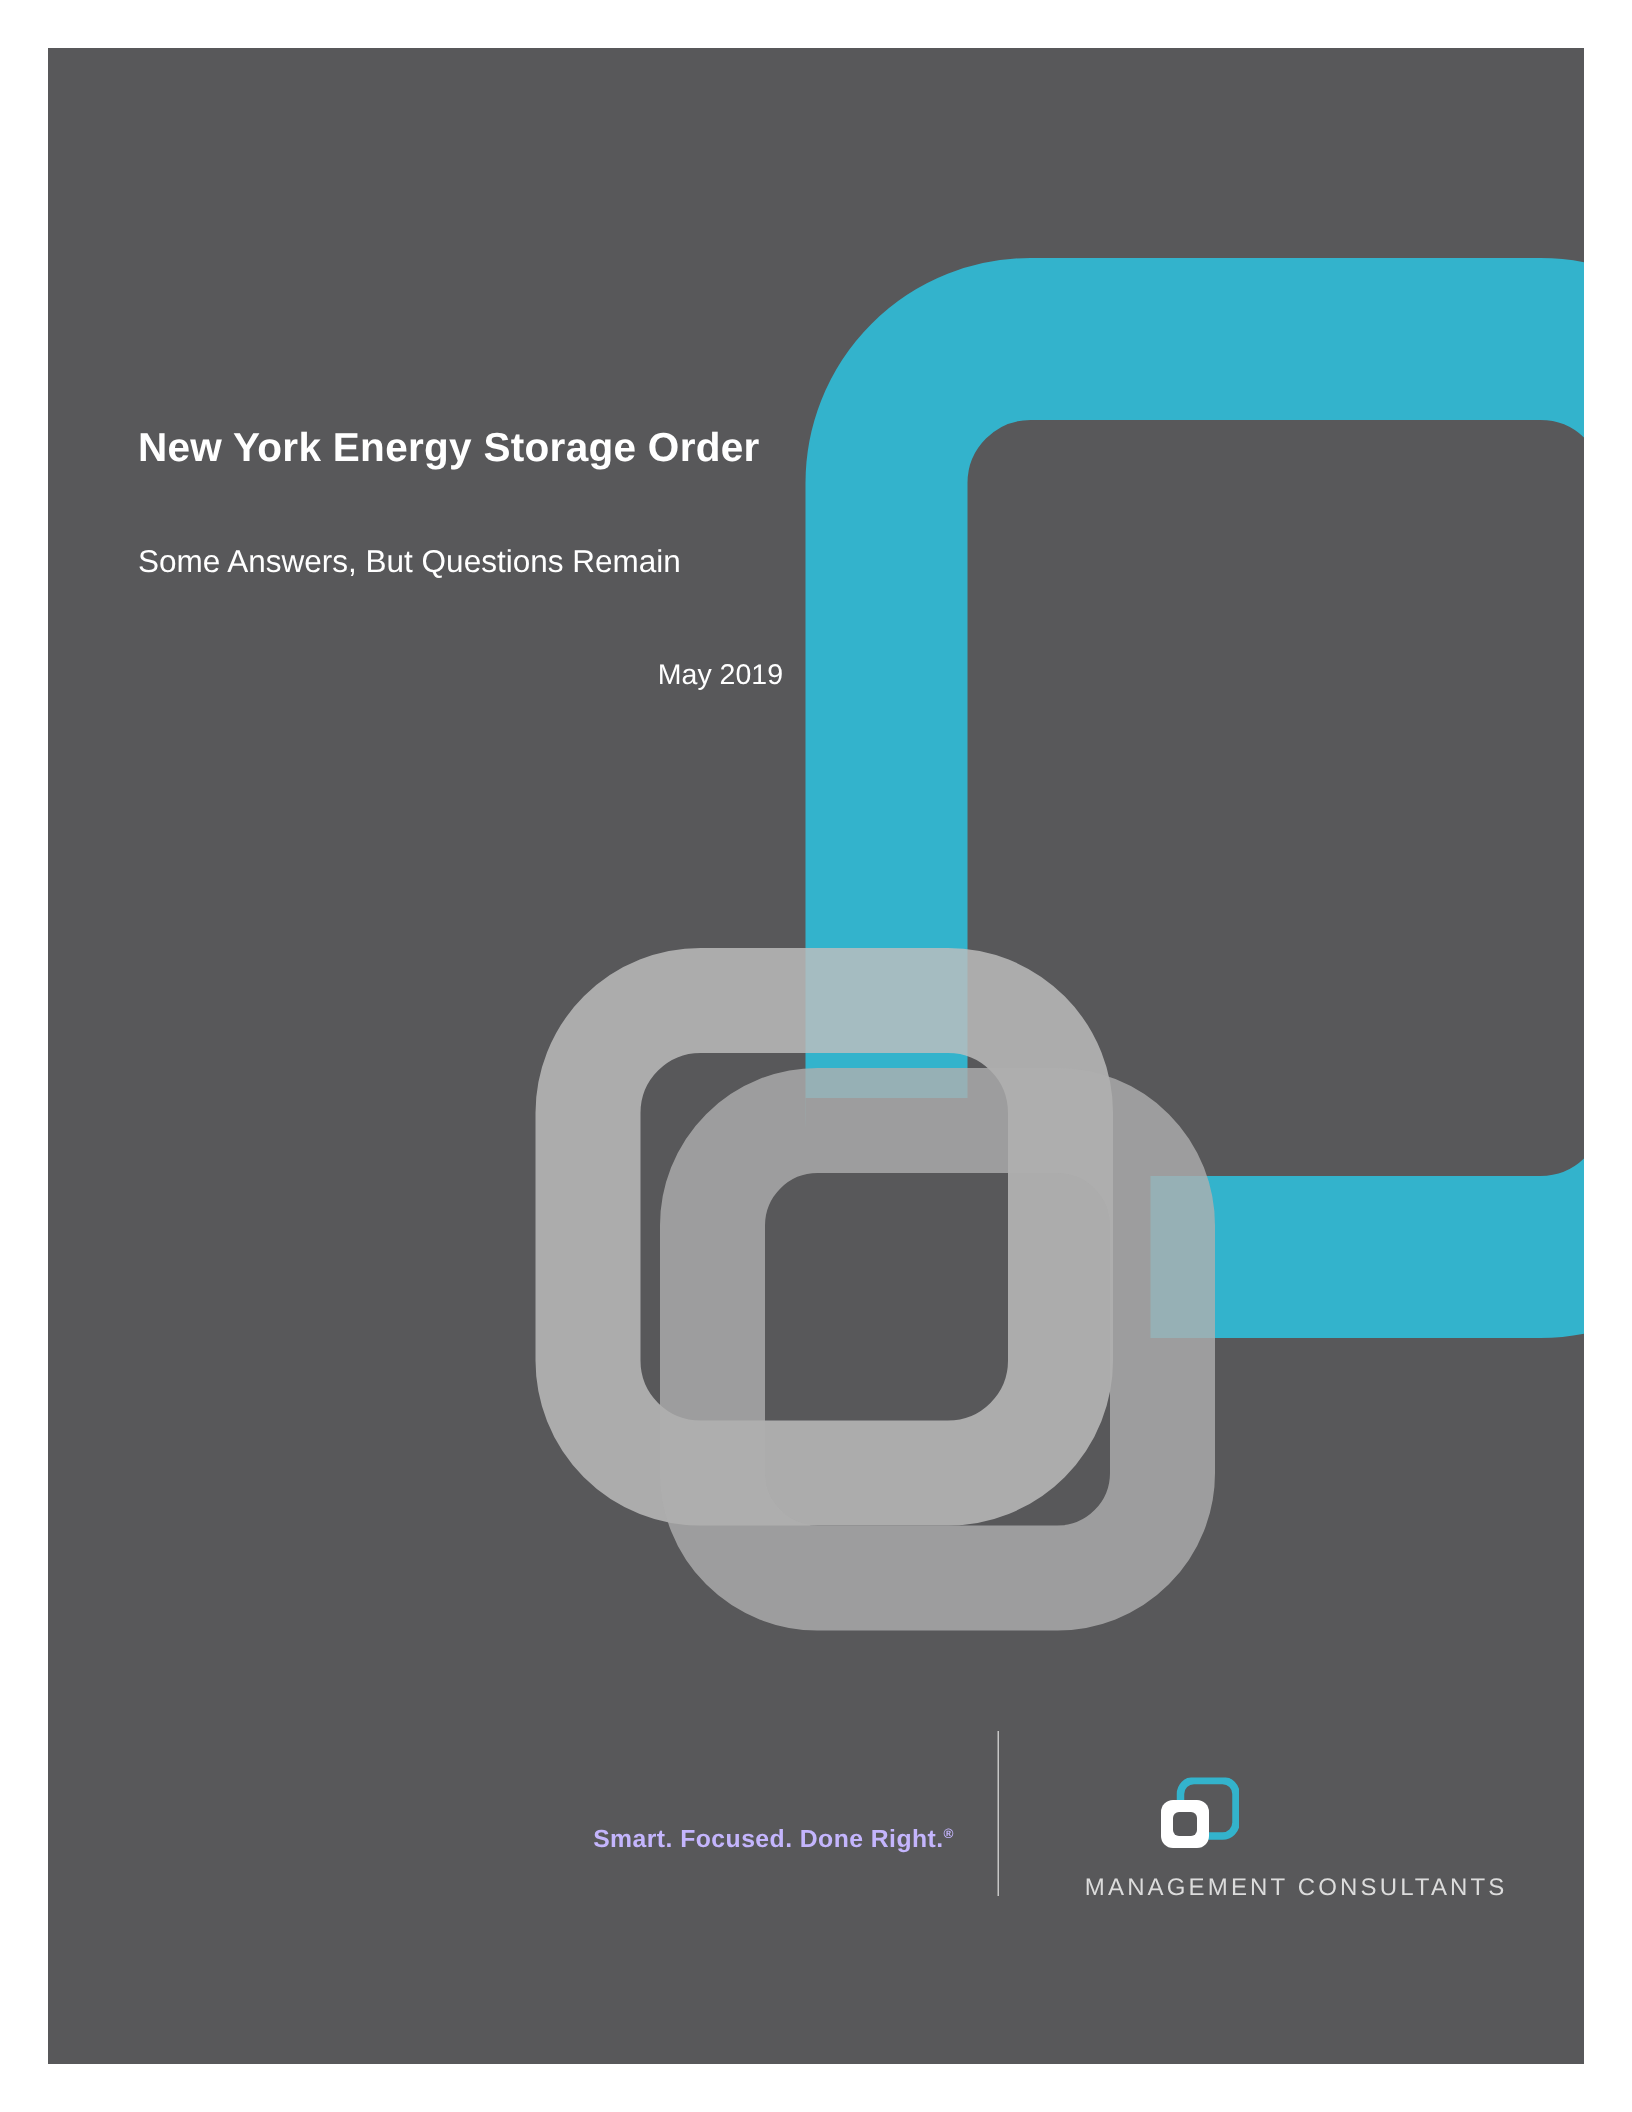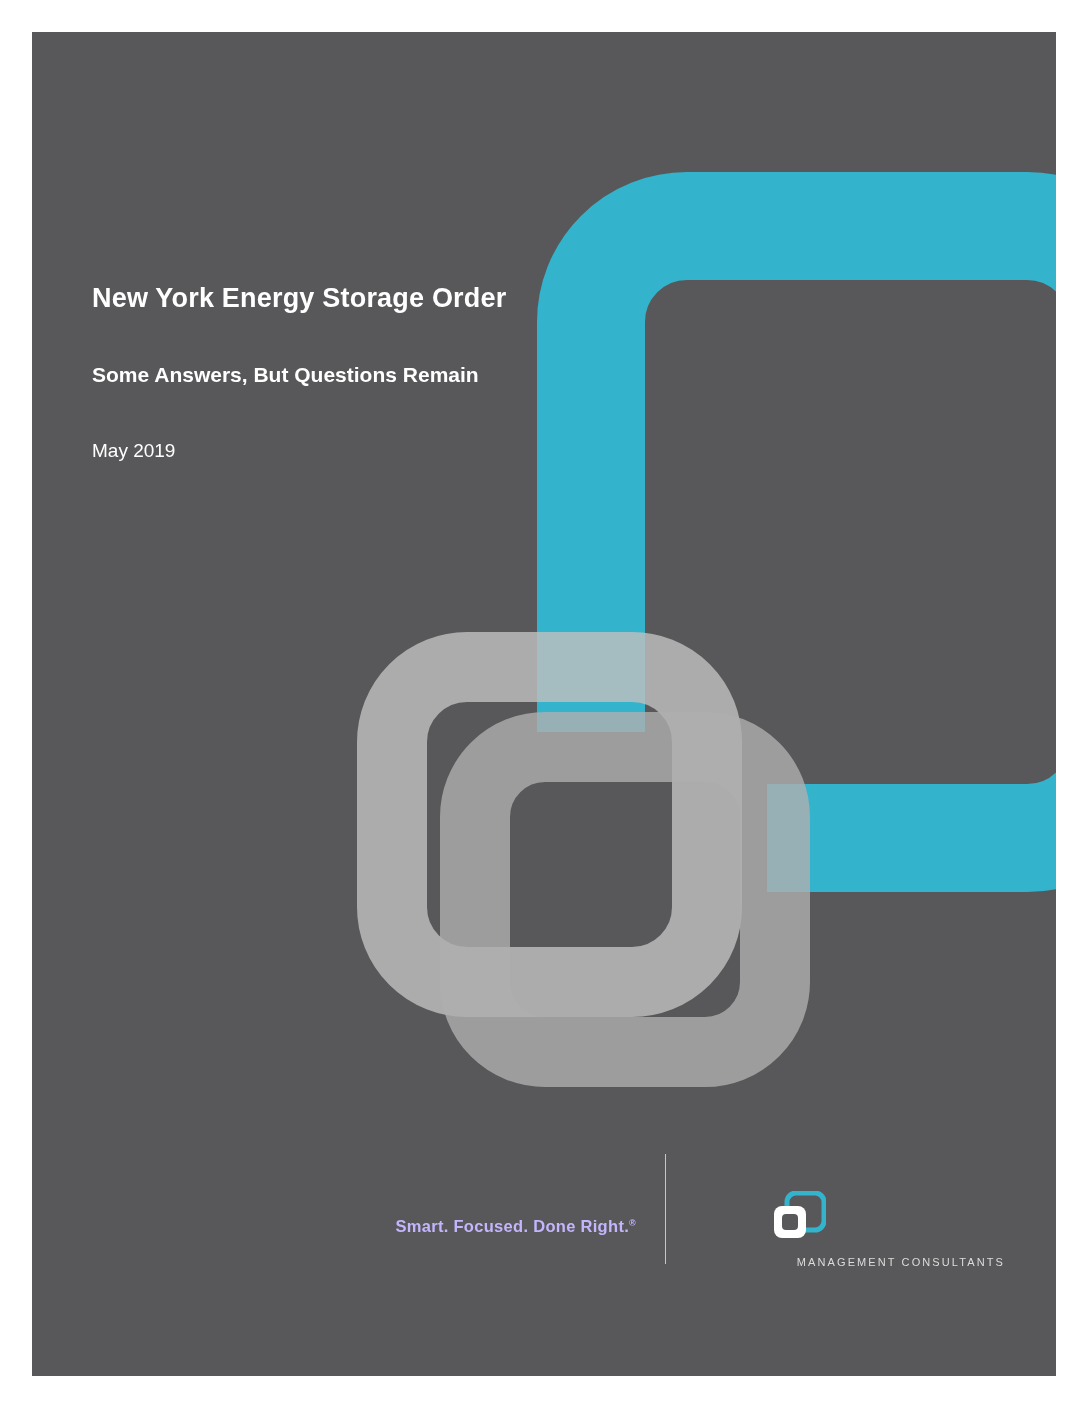--- a/index.html
+++ b/index.html
@@ -87,28 +87,29 @@
   }
   .doc-title {
     font-size: 27px;
     font-weight: bold;
     line-height: 1.22;
     letter-spacing: 0.2px;
     margin: 0 0 46px 0;
   }
   .doc-subtitle {
     font-size: 21px;
-    font-weight: bold;
+    font-weight: normal;
     line-height: 1.3;
     margin: 0 0 52px 0;
   }
   .doc-date {
     font-size: 19px;
     font-weight: normal;
     margin: 0;
+    text-align: right;
   }
 
   
   .tagline {
     position: absolute;
     right: 420px;
     bottom: 140px;
     color: #c4b5fd;
     font-size: 16.5px;
     font-weight: bold;
@@ -149,21 +150,21 @@
     font-size: 52px;
     font-weight: normal;
     letter-spacing: -1px;
     line-height: 1;
     margin: 0;
     text-align: right;
     padding-right: 5px;
   }
   .logo-sub {
     color: #dcdcdc;
-    font-size: 11px;
+    font-size: 16px;
     letter-spacing: 2.1px;
     margin: 7px 0 0 0;
     text-align: right;
     padding-right: 6px;
   }
 </style>
 </head>
 <body>
 
 <div class="page">

